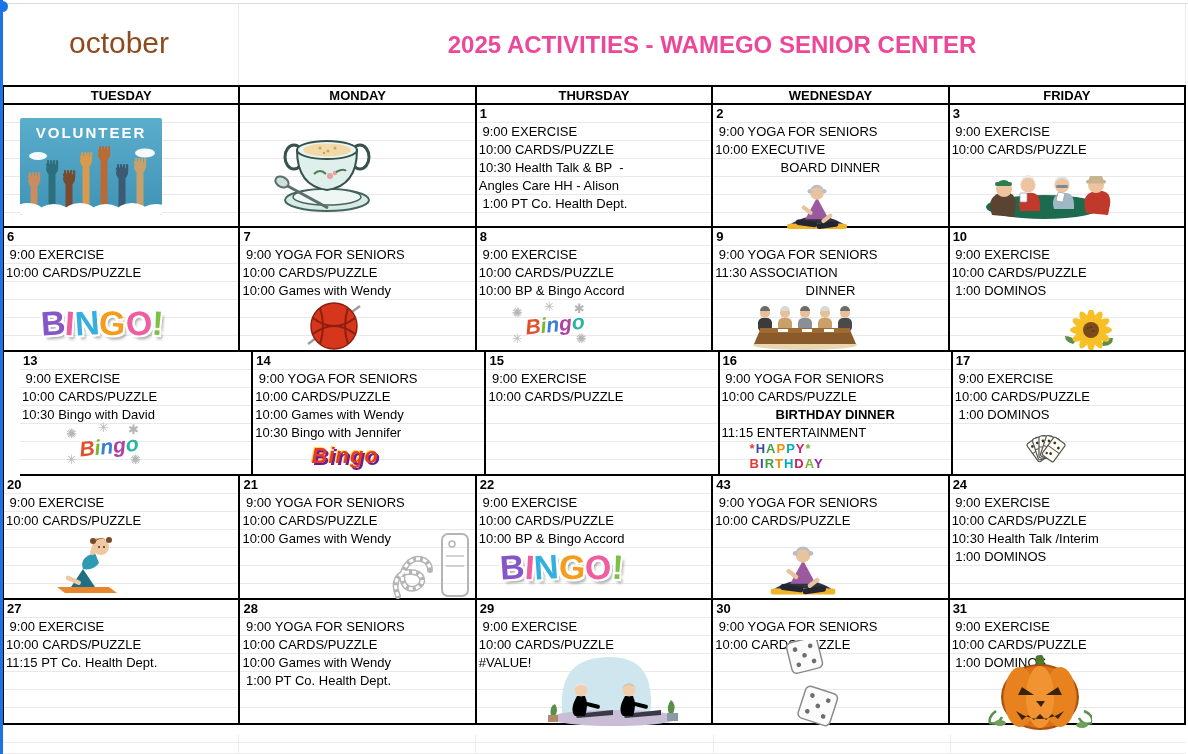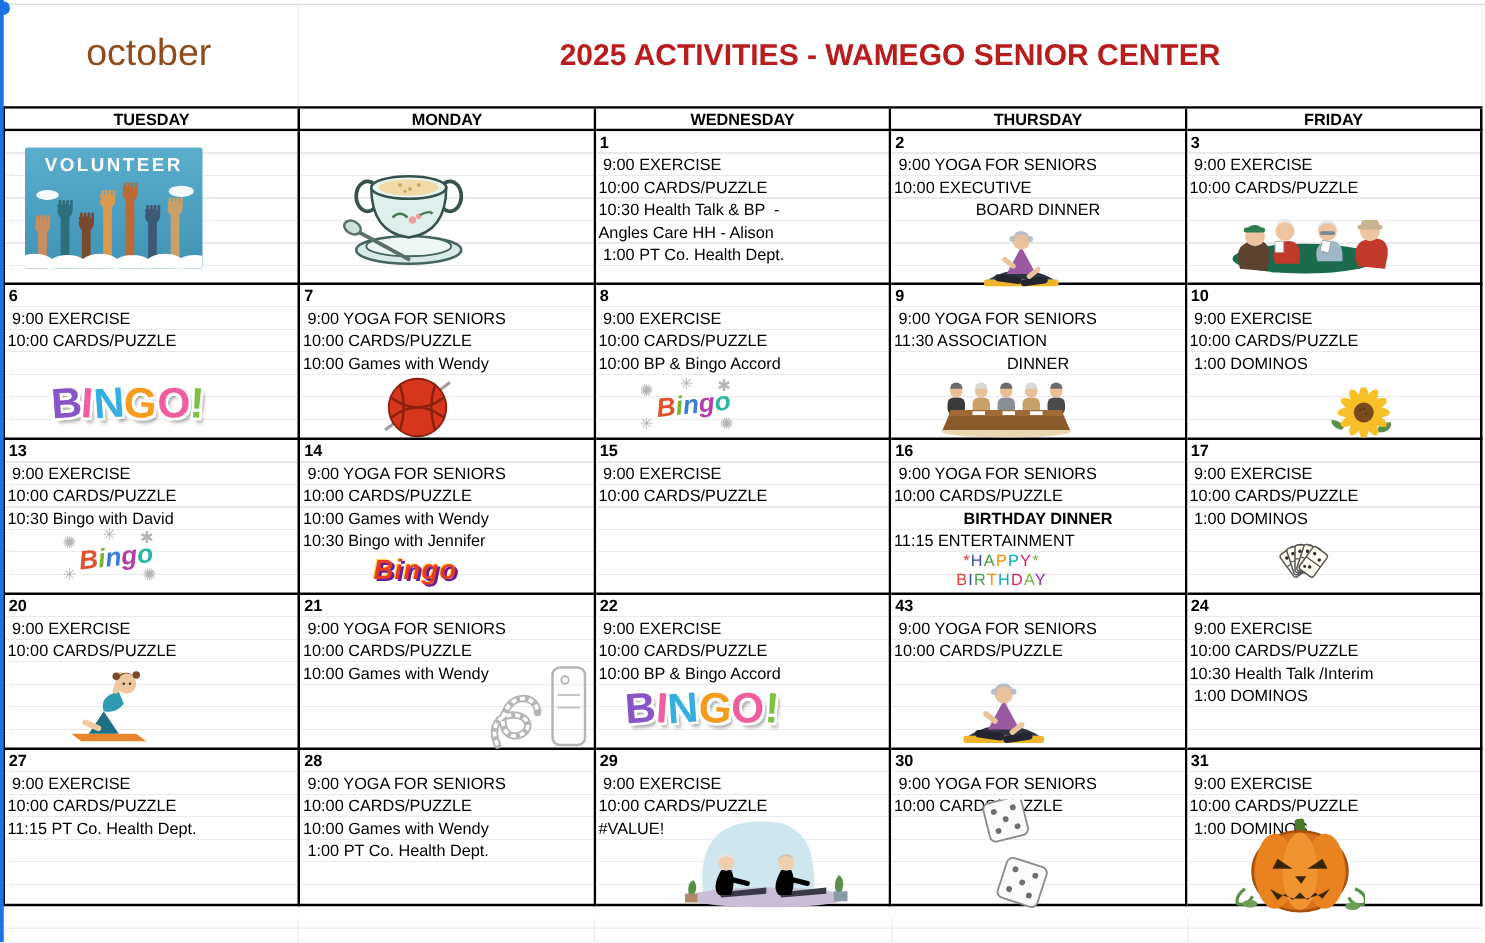--- a/index.html
+++ b/index.html
@@ -6,21 +6,21 @@
   .stage{position:relative;width:1188px;height:754px;background:#fff;
          font-family:"Liberation Sans",sans-serif;overflow:hidden;}
   .blue-edge{position:absolute;left:0;top:0;width:3px;height:754px;background:#1b73e8;z-index:30;}
   .blue-dot{position:absolute;left:-3px;top:1px;width:11px;height:11px;border-radius:50%;background:#1b73e8;z-index:31;}
   .hairline-top{position:absolute;left:6px;top:3px;width:1182px;height:1px;background:#dcdcdc;}
   .faint-v{position:absolute;width:1px;background:#ececec;}
   .faint-h{position:absolute;height:1px;background:#ececec;}
   .month-label{position:absolute;left:0;top:26px;width:238px;text-align:center;
                font-size:30px;color:#8f4a1d;}
   .main-title{position:absolute;left:238px;top:31px;width:948px;text-align:center;
-              font-size:24px;font-weight:bold;color:#b91c1c;letter-spacing:0px;}
+              font-size:24px;font-weight:bold;color:#ec4899;letter-spacing:0px;}
   .cal{position:absolute;left:2px;top:85px;width:1184px;border-left:2px solid #000;border-top:2px solid #000;box-sizing:border-box;z-index:5;}
   .cal-row{display:flex;}
   .cal-cell{flex:1 1 0;position:relative;box-sizing:border-box;
             border-right:2px solid #000;border-bottom:2px solid #000;background:#fff;}
   .hdr-cell{height:18px;display:flex;align-items:center;justify-content:center;
             font-weight:bold;font-size:13px;color:#000;}
   .day-cell{background-image:repeating-linear-gradient(to bottom,
             rgba(0,0,0,0) 0px,rgba(0,0,0,0) 17px,#e9e9e9 17px,#e9e9e9 18px);}
   .date-num{height:18px;line-height:17px;font-size:13px;font-weight:bold;padding-left:3px;color:#000;}
   .line{height:18px;line-height:18px;font-size:13px;white-space:pre;padding-left:2px;color:#000;}
@@ -34,21 +34,21 @@
   .bingo-word{display:flex;justify-content:center;align-items:center;height:100%;}
   .bingo-word span{font-weight:bold;display:inline-block;
         text-shadow:-2px -2px 0 #fff,2px -2px 0 #fff,-2px 2px 0 #fff,2px 2px 0 #fff,3px 4px 3px rgba(0,0,0,.35);}
   .burst-wrap{position:relative;width:100%;height:100%;}
   .burst-deco{position:absolute;color:#b5b5b5;font-size:13px;}
   .burst-word{position:absolute;left:0;right:0;top:50%;transform:translateY(-52%) rotate(-6deg);
               text-align:center;font-weight:bold;font-style:italic;}
   .burst-word span{text-shadow:1px 1px 0 #fff,-1px -1px 0 #fff;}
   .bingo-logo{display:block;text-align:center;font-weight:900;font-style:italic;font-size:22px;color:#e33c22;
               text-shadow:2px 2px 0 #6a1b9a,-1px -1px 0 #ffd54f;letter-spacing:1px;}
-  .hb-wrap{text-align:center;line-height:15px;font-weight:normal;font-size:13px;letter-spacing:1px;}
+  .hb-wrap{text-align:left;line-height:15px;font-weight:bold;font-size:13px;letter-spacing:1px;}
   .hb-wrap span{text-shadow:1px 1px 0 #fff;}
 </style>
 </head>
 <body>
 
 <div class="stage">
   <div class="hairline-top"></div>
   <div class="faint-v" style="left:238px;top:4px;height:81px;"></div>
   <div class="faint-v" style="left:1185px;top:4px;height:81px;"></div>
 
@@ -57,24 +57,24 @@
 
   <div class="cal">
     <div class="cal-row">
       <div class="cal-cell hdr-cell">
           <span>TUESDAY</span>
         </div>
       <div class="cal-cell hdr-cell">
           <span>MONDAY</span>
         </div>
       <div class="cal-cell hdr-cell">
+          <span>THURSDAY</span>
+        </div>
+      <div class="cal-cell hdr-cell">
           <span>WEDNESDAY</span>
-        </div>
-      <div class="cal-cell hdr-cell">
-          <span>THURSDAY</span>
         </div>
       <div class="cal-cell hdr-cell">
           <span>FRIDAY</span>
         </div>
     </div>
     <div id="weeks-host">
         <div class="cal-row" style="height: 123px;">
           <div class="cal-cell day-cell">
             <div class="clip" style="left: 16px; top: 13px; width: 142px; height: 97px;">
               <div class="vol-box">
@@ -310,21 +310,21 @@
                 <ellipse cx="28" cy="8" rx="4" ry="9" transform="rotate(270 28 20)" fill="#f6c026"></ellipse>
                 <ellipse cx="28" cy="8" rx="4" ry="9" transform="rotate(300 28 20)" fill="#f6c026"></ellipse>
                 <ellipse cx="28" cy="8" rx="4" ry="9" transform="rotate(330 28 20)" fill="#f6c026"></ellipse>
                 <circle cx="28" cy="20" r="8" fill="#7a4a1d"></circle>
                 <circle cx="25" cy="18" r="1" fill="#5a330f"></circle>
                 <circle cx="30" cy="21" r="1" fill="#5a330f"></circle>
                 <circle cx="28" cy="17" r="1" fill="#5a330f"></circle>
               </svg></div>
           </div>
         </div>
-        <div class="cal-row" style="height: 124px;">
+        <div class="cal-row" style="height: 124px; margin-left: 16px;">
           <div class="cal-cell day-cell">
             <div class="date-num">13</div>
             <div class="line"> 9:00 EXERCISE</div>
             <div class="line">10:00 CARDS/PUZZLE</div>
             <div class="line">10:30 Bingo with David</div>
             <div class="clip" style="left: 44px; top: 70px; width: 90px; height: 50px;">
               <div class="burst-wrap">
                 <span class="burst-deco" style="left:2px;top:4px">✺</span>
                 <span class="burst-deco" style="left:64px;top:0px">✱</span>
                 <span class="burst-deco" style="left:2px;top:30px">✳</span>

